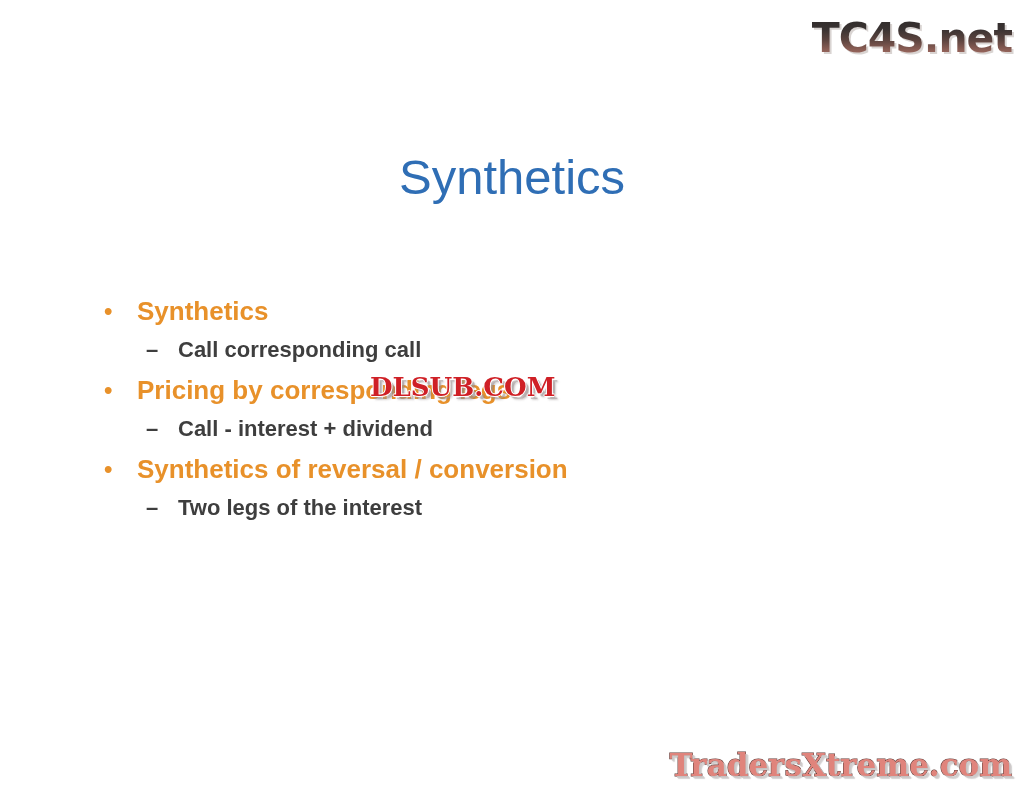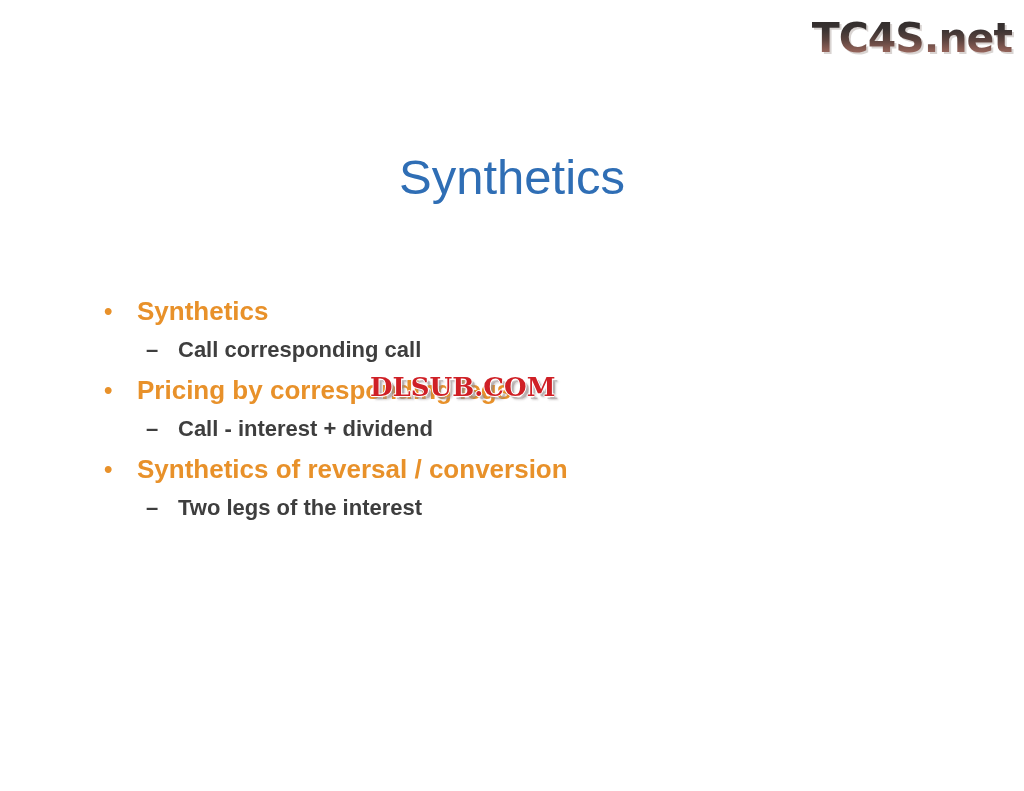--- a/index.html
+++ b/index.html
@@ -194,14 +194,15 @@
       <div class="lvl2">
         <span class="marker">–</span>
         <span class="txt">Two legs of the interest</span>
       </div>
     </div>
 
   </div>
 
   <div id="watermark-dlsub">DLSUB.COM</div>
 
+  <div id="watermark-tradersxtreme">TradersXtreme.com</div>
 
 </div>
 
 </body></html>

